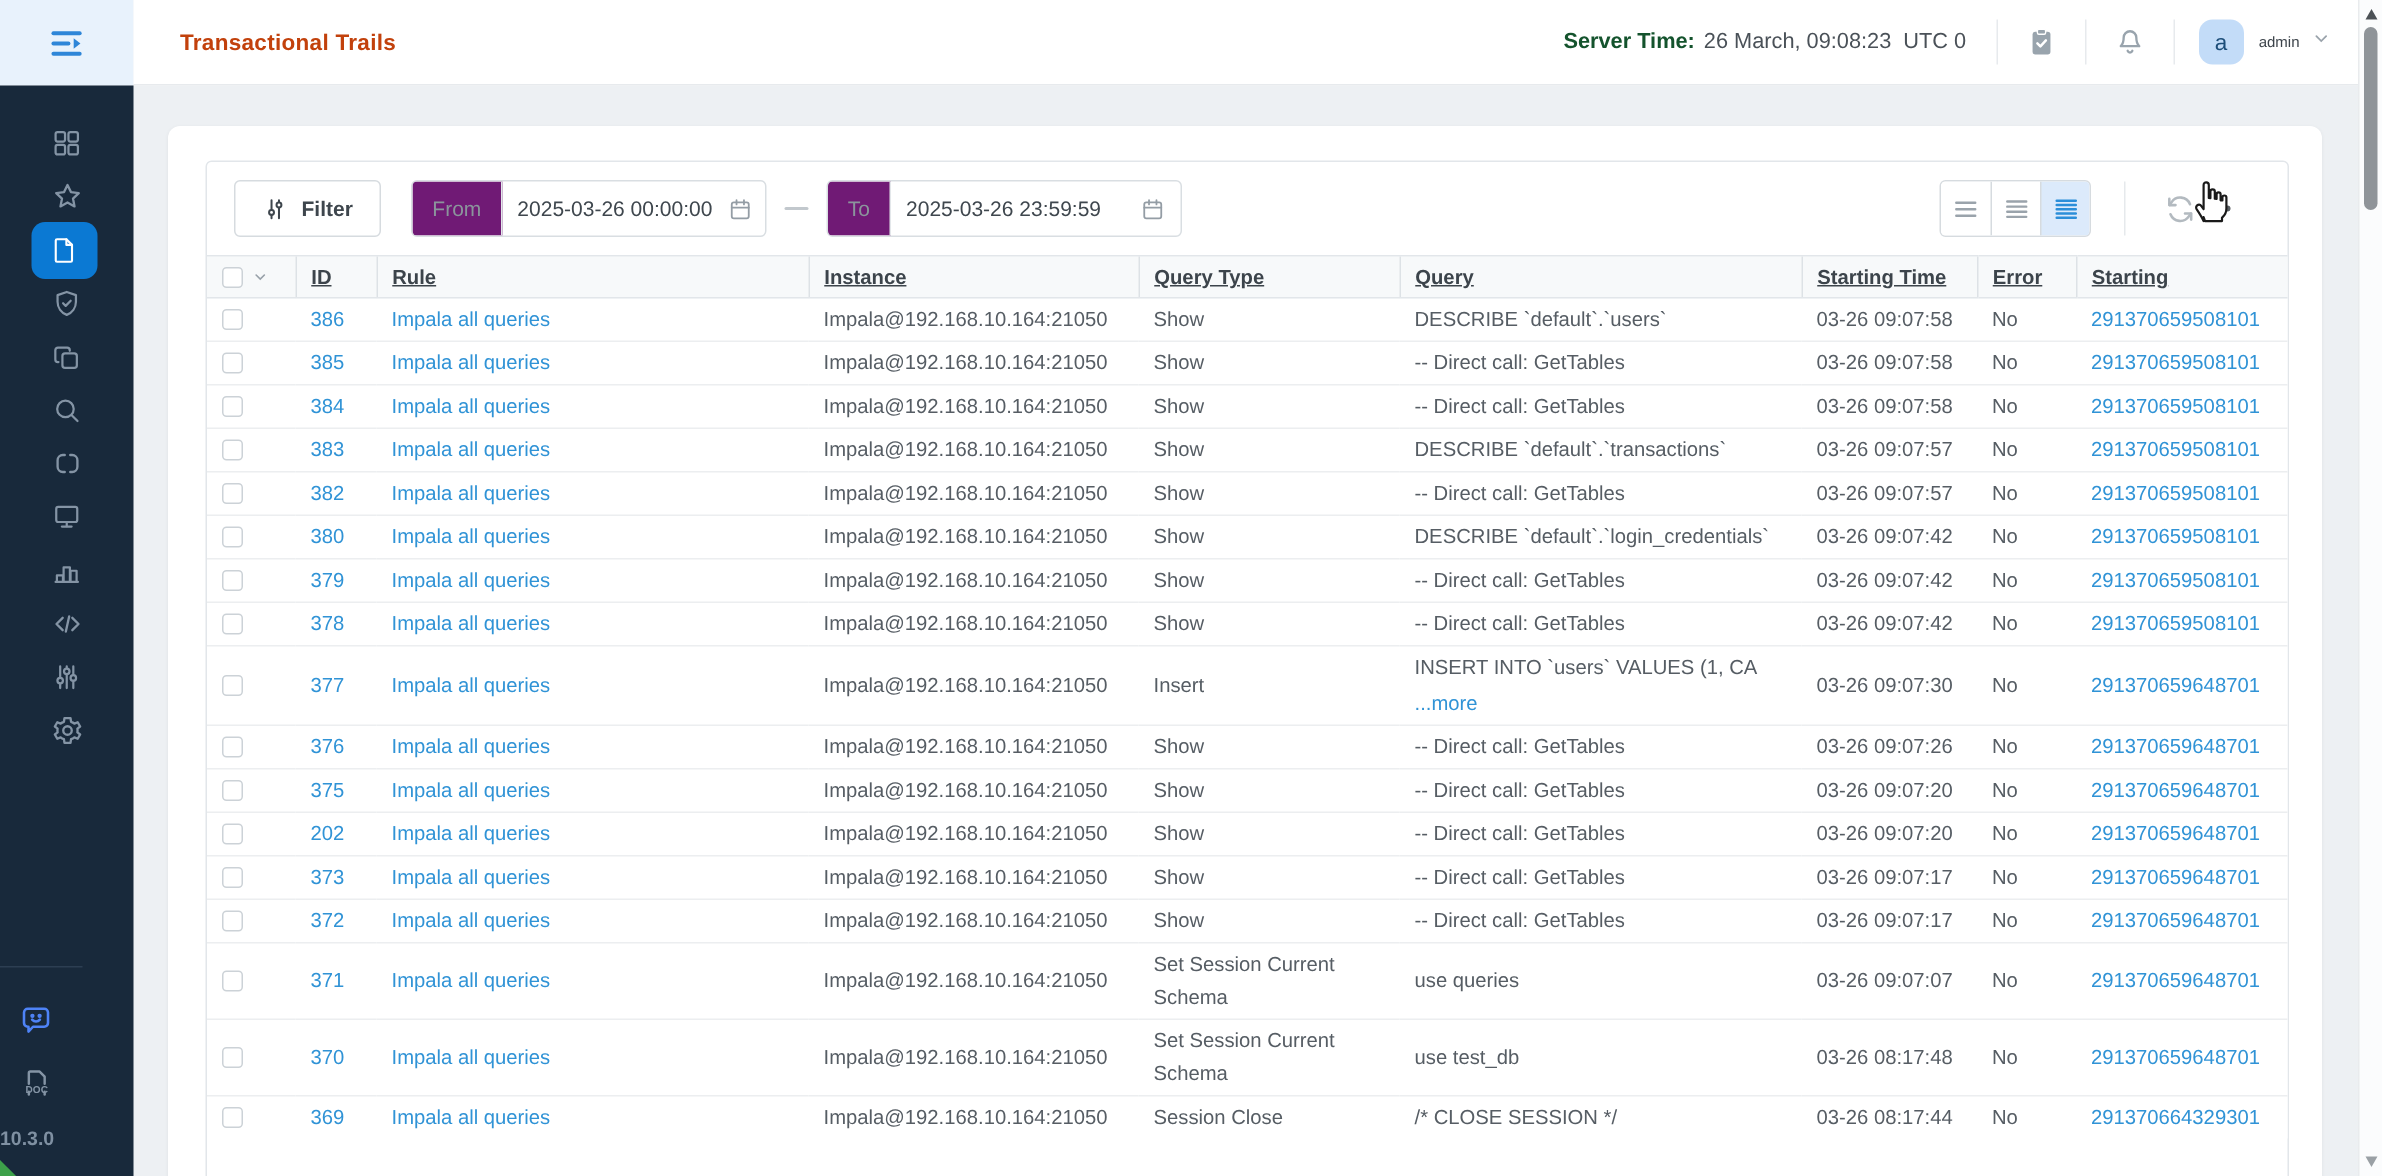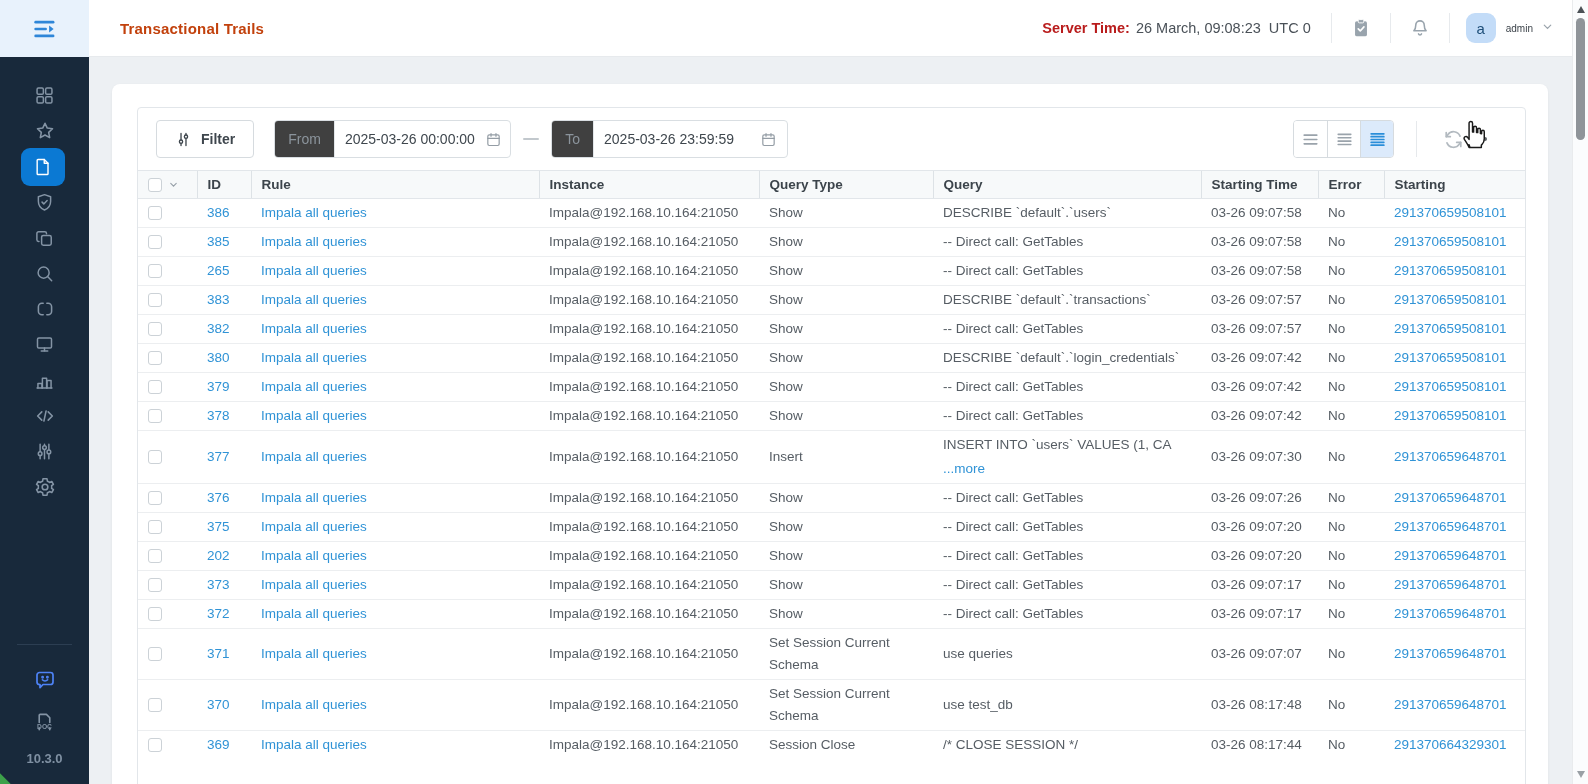--- a/index.html
+++ b/index.html
@@ -8,75 +8,75 @@
     font-family:"Liberation Sans",sans-serif;color:#565d64;}
 
   
   .logo-cell{position:absolute;left:0;top:0;width:89px;height:57px;background:#e8f2fc;
     display:flex;align-items:center;justify-content:center;}
   .top-header{position:absolute;left:89px;top:0;width:1483px;height:57px;background:#fff;
     border-bottom:1px solid #e7eaed;display:flex;align-items:center;padding:0 18px 0 31px;}
   .page-title{font-size:15px;font-weight:600;color:#c2410c;letter-spacing:.2px;}
   .header-right{margin-left:auto;display:flex;align-items:center;}
   .server-time{font-size:14.5px;color:#4a5158;white-space:nowrap;}
-  .server-time b{color:#b91c1c;font-weight:700;margin-right:6px;}
+  .server-time b{color:#14532d;font-weight:700;margin-right:6px;}
   .server-time .tz{margin-left:8px;}
   .hdr-sep{width:1px;height:30px;background:#e7eaed;margin:0 0;}
   .hdr-icon{width:58px;display:flex;align-items:center;justify-content:center;cursor:pointer;}
   .avatar{width:30px;height:30px;border-radius:9px;background:#c3dcf8;color:#1d4e79;
     display:flex;align-items:center;justify-content:center;font-size:15px;margin:0 10px 0 16px;}
   .user-name{font-size:10px;color:#3c434a;margin-right:8px;}
   .chev{display:inline-block;}
 
   
   .sidebar{position:absolute;left:0;top:57px;width:89px;height:727px;background:#18293b;
     display:flex;flex-direction:column;align-items:center;padding-top:21px;}
   .nav-item{width:48px;height:35.5px;display:flex;align-items:center;justify-content:center;
     color:#8494a5;cursor:pointer;flex:0 0 auto;}
   .nav-item.active{background:var(--accent,#0b79d3);color:#fff;border-radius:9px;width:44px;height:38px;margin:-1px 0;}
   .nav-item svg{display:block;}
-  .side-bottom{margin-top:auto;display:flex;flex-direction:column;align-items:center;width:100%;padding-bottom:18px;}
+  .side-bottom{margin-top:auto;display:flex;flex-direction:column;width:100%;padding-bottom:18px;}
   .side-divider{width:55px;height:1px;background:#2c3e52;margin-bottom:14px;}
   .side-bottom .nav-item{height:42px;}
   .nav-item.feedback{color:#4e83f7;}
   .version{font-size:13px;font-weight:700;color:#7f90a2;margin-top:8px;}
 
   
   .card{position:absolute;left:112px;top:84px;width:1436px;height:716px;background:#fff;
     border-radius:8px;box-shadow:0 1px 3px rgba(16,24,40,.06);}
   .panel{position:absolute;left:25px;top:23px;width:1389px;height:700px;border:1px solid #e2e6ea;
     border-radius:4px;background:#fff;overflow:hidden;}
 
   
   .toolbar{display:flex;align-items:center;padding:12px 16px 12px 18px;}
   .btn-filter{display:flex;align-items:center;gap:9px;height:38px;padding:0 18px;background:#fff;
     border:1px solid #d6dbdf;border-radius:4px;font-size:14px;font-weight:700;color:#3e464d;cursor:pointer;}
   .date-group{display:flex;align-items:center;height:38px;border:1px solid #d9dee2;border-radius:4px;
     overflow:hidden;margin-left:20px;background:#fff;width:237px;}
-  .date-prefix{align-self:stretch;display:flex;align-items:center;padding:0 13px;background:#404040;
+  .date-prefix{align-self:stretch;display:flex;align-items:center;padding:0 13px;background:#701a75;
     border-right:1px solid #e3e7ea;color:#8b949c;font-size:14px;}
   .date-value{flex:1;padding:0 10px;font-size:14px;color:#3f474e;white-space:nowrap;}
   .date-cal{padding-right:10px;display:flex;align-items:center;cursor:pointer;}
   .range-dash{width:16px;height:2px;background:#c2c8cd;margin:0 12px;border-radius:1px;}
   .right-tools{margin-left:auto;display:flex;align-items:center;}
   .view-toggle{display:flex;border:1px solid #d6dbdf;border-radius:4px;overflow:hidden;}
   .vt-btn{width:33px;height:36px;display:flex;align-items:center;justify-content:center;background:#fff;
     border:none;border-left:1px solid #d6dbdf;cursor:pointer;color:#9aa3ab;}
   .vt-btn:first-child{border-left:none;}
   .vt-btn.active{background:#dceafb;color:#2b8ed9;}
   .tools-sep{width:1px;height:36px;background:#e6e9ec;margin:0 22px;}
   .icon-btn{display:flex;align-items:center;justify-content:center;width:28px;height:28px;cursor:pointer;color:#b3bac0;}
   .kebab{width:26px;height:28px;display:flex;align-items:center;cursor:pointer;margin-left:16px;}
   .kebab .dot{width:4px;height:4px;border-radius:50%;background:#5a5f63;}
 
   
   table.grid{width:100%;border-collapse:collapse;table-layout:fixed;}
   .grid thead th{background:#f7f9fa;border-top:1px solid #e2e6ea;border-bottom:1px solid #e2e6ea;
     padding:4px 10px;text-align:left;font-size:13.5px;font-weight:700;color:#3c444b;height:28px;}
-  .grid thead th + th{border-left:1px solid #dde2e6;}
+  .grid thead th + th{border-left:1px solid #dde2e6;text-decoration:underline;}
   .grid tbody td{padding:3px 10px;border-top:1px solid #eceef0;font-size:13.5px;color:#565d64;
     line-height:22px;vertical-align:middle;background:#fff;}
   .grid tbody tr:first-child td{border-top:none;}
   .grid a{color:var(--link,#3093d6);text-decoration:none;cursor:pointer;}
   .cbx{display:inline-block;width:14px;height:14px;border:1px solid #ccd2d7;border-radius:3px;
     background:#fff;vertical-align:middle;cursor:pointer;}
   .th-sel-wrap{display:flex;align-items:center;gap:6px;}
   .td-sel{text-align:left;}
   .query-more{display:block;margin-top:2px;}
 
@@ -391,21 +391,21 @@
               <td><a>Impala all queries</a></td>
               <td>Impala@192.168.10.164:21050</td>
               <td>Show</td>
               <td><span>-- Direct call: GetTables</span></td>
               <td>03-26 09:07:58</td>
               <td>No</td>
               <td><a>291370659508101</a></td>
             </tr>
             <tr>
               <td class="td-sel"><span class="cbx"></span></td>
-              <td><a>265</a></td>
+              <td><a>384</a></td>
               <td><a>Impala all queries</a></td>
               <td>Impala@192.168.10.164:21050</td>
               <td>Show</td>
               <td><span>-- Direct call: GetTables</span></td>
               <td>03-26 09:07:58</td>
               <td>No</td>
               <td><a>291370659508101</a></td>
             </tr>
             <tr>
               <td class="td-sel"><span class="cbx"></span></td>

